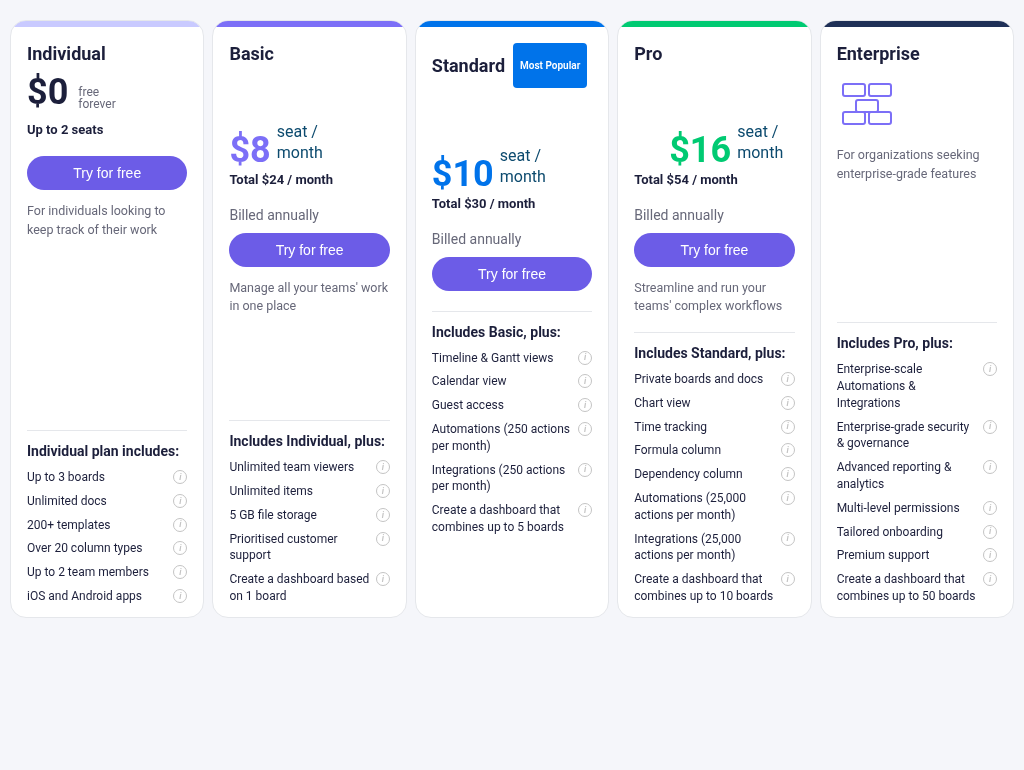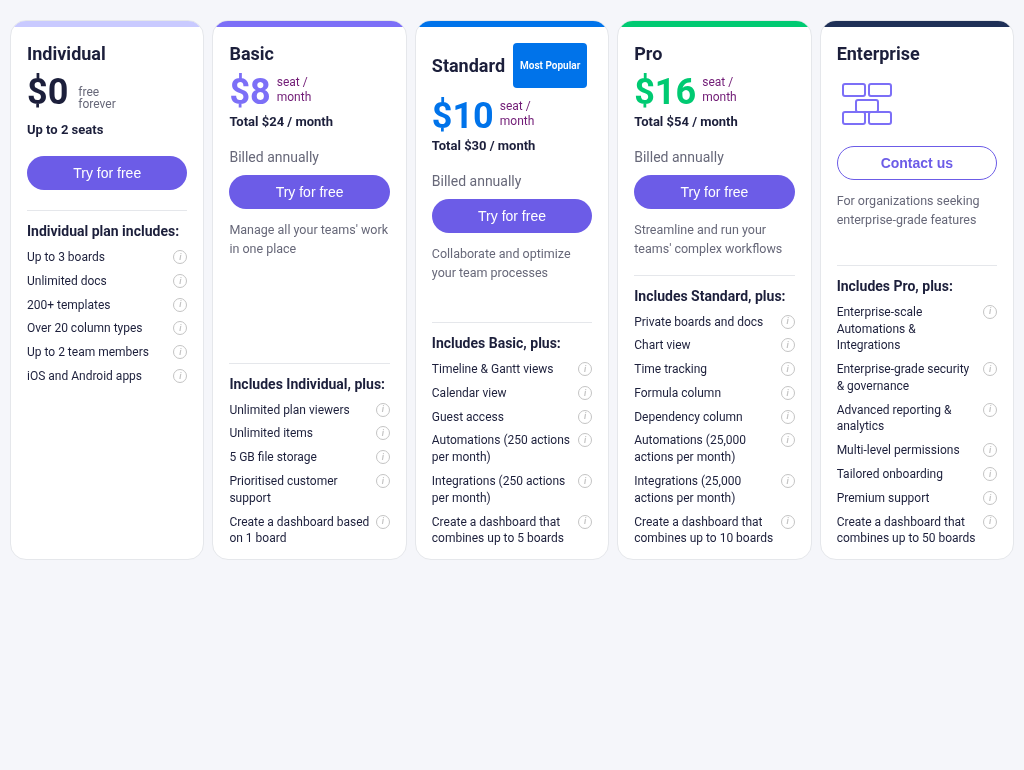--- a/index.html
+++ b/index.html
@@ -72,26 +72,27 @@
       margin-bottom: 4px;
     }
     .price-amount {
       font-size: 36px;
       font-weight: 700;
       line-height: 1;
     }
     .price-individual { color: #1c1f3b; }
     .price-basic { color: #7c6ff7; }
     .price-standard { color: #0073ea; }
-    .price-pro { color: #00ca72; }
+    .price-pro { color: #00ca72; margin-left: 35px; }
     .price-detail {
-      font-size: 12px;
-      color: #701a75;
+      font-size: 16px;
+      color: #0c4a6e;
       line-height: 1.3;
       margin-bottom: 4px;
+      margin-top: 48px;
     }
     .free-forever {
       font-size: 12px;
       color: #676879;
       margin-left: 4px;
       line-height: 1;
     }
     .seats-text {
       font-size: 13px;
       font-weight: 700;
@@ -201,20 +202,21 @@
         Individual
       </div>
 
       <div class="price-row">
         <span class="price-amount price-individual">$0</span>
         <span class="free-forever">free<br>forever</span>
       </div>
       <div class="seats-text">Up to 2 seats</div>
 
       <button class="try-btn">Try for free</button>
+      <p class="plan-description">For individuals looking to keep track of their work</p>
       <hr class="divider">
       <div class="includes-title">Individual plan includes:</div>
       <ul class="feature-list">
 
     <li class="feature-item">
       <span class="feature-text">Up to 3 boards</span>
       <span class="info-icon">i</span>
     </li>
 
     <li class="feature-item">
@@ -259,21 +261,21 @@
       <div class="total-price">Total $24 / month</div>
       <div class="billed-annually">Billed annually</div>
 
       <button class="try-btn">Try for free</button>
       <p class="plan-description">Manage all your teams' work in one place</p>
       <hr class="divider">
       <div class="includes-title">Includes Individual, plus:</div>
       <ul class="feature-list">
 
     <li class="feature-item">
-      <span class="feature-text">Unlimited plan viewers</span>
+      <span class="feature-text">Unlimited team viewers</span>
       <span class="info-icon">i</span>
     </li>
 
     <li class="feature-item">
       <span class="feature-text">Unlimited items</span>
       <span class="info-icon">i</span>
     </li>
 
     <li class="feature-item">
       <span class="feature-text">5 GB file storage</span>
@@ -301,21 +303,20 @@
       </div>
 
       <div class="price-row">
         <span class="price-amount price-standard">$10</span>
         <span class="price-detail">seat /<br>month</span>
       </div>
       <div class="total-price">Total $30 / month</div>
       <div class="billed-annually">Billed annually</div>
 
       <button class="try-btn">Try for free</button>
-      <p class="plan-description">Collaborate and optimize your team processes</p>
       <hr class="divider">
       <div class="includes-title">Includes Basic, plus:</div>
       <ul class="feature-list">
 
     <li class="feature-item">
       <span class="feature-text">Timeline &amp; Gantt views</span>
       <span class="info-icon">i</span>
     </li>
 
     <li class="feature-item">
@@ -419,21 +420,20 @@
       <div>
         <svg class="bricks-icon" viewBox="0 0 60 44" fill="none" xmlns="http://www.w3.org/2000/svg">
           <rect x="2" y="2" width="22" height="12" rx="2" stroke="#7c6ff7" stroke-width="2" fill="none"></rect>
           <rect x="28" y="2" width="22" height="12" rx="2" stroke="#7c6ff7" stroke-width="2" fill="none"></rect>
           <rect x="15" y="18" width="22" height="12" rx="2" stroke="#7c6ff7" stroke-width="2" fill="none"></rect>
           <rect x="2" y="30" width="22" height="12" rx="2" stroke="#7c6ff7" stroke-width="2" fill="none"></rect>
           <rect x="28" y="30" width="22" height="12" rx="2" stroke="#7c6ff7" stroke-width="2" fill="none"></rect>
         </svg>
       </div>
 
-      <button class="contact-btn">Contact us</button>
       <p class="plan-description">For organizations seeking enterprise-grade features</p>
       <hr class="divider">
       <div class="includes-title">Includes Pro, plus:</div>
       <ul class="feature-list">
 
     <li class="feature-item">
       <span class="feature-text">Enterprise-scale Automations &amp; Integrations</span>
       <span class="info-icon">i</span>
     </li>
 

